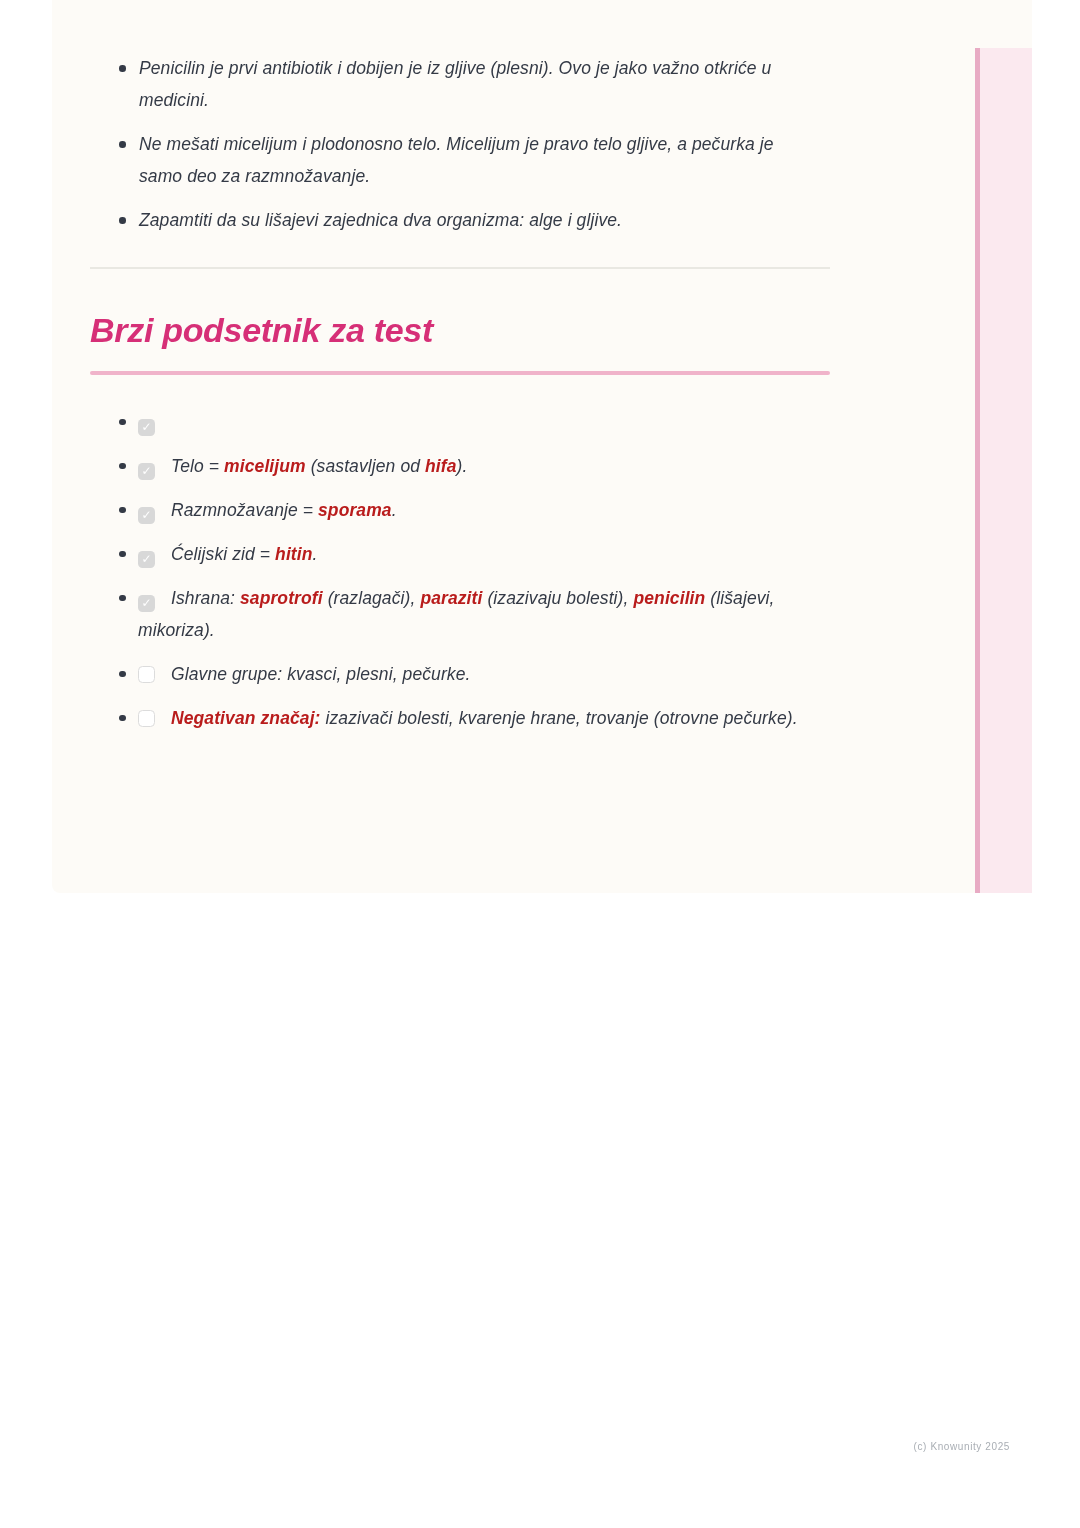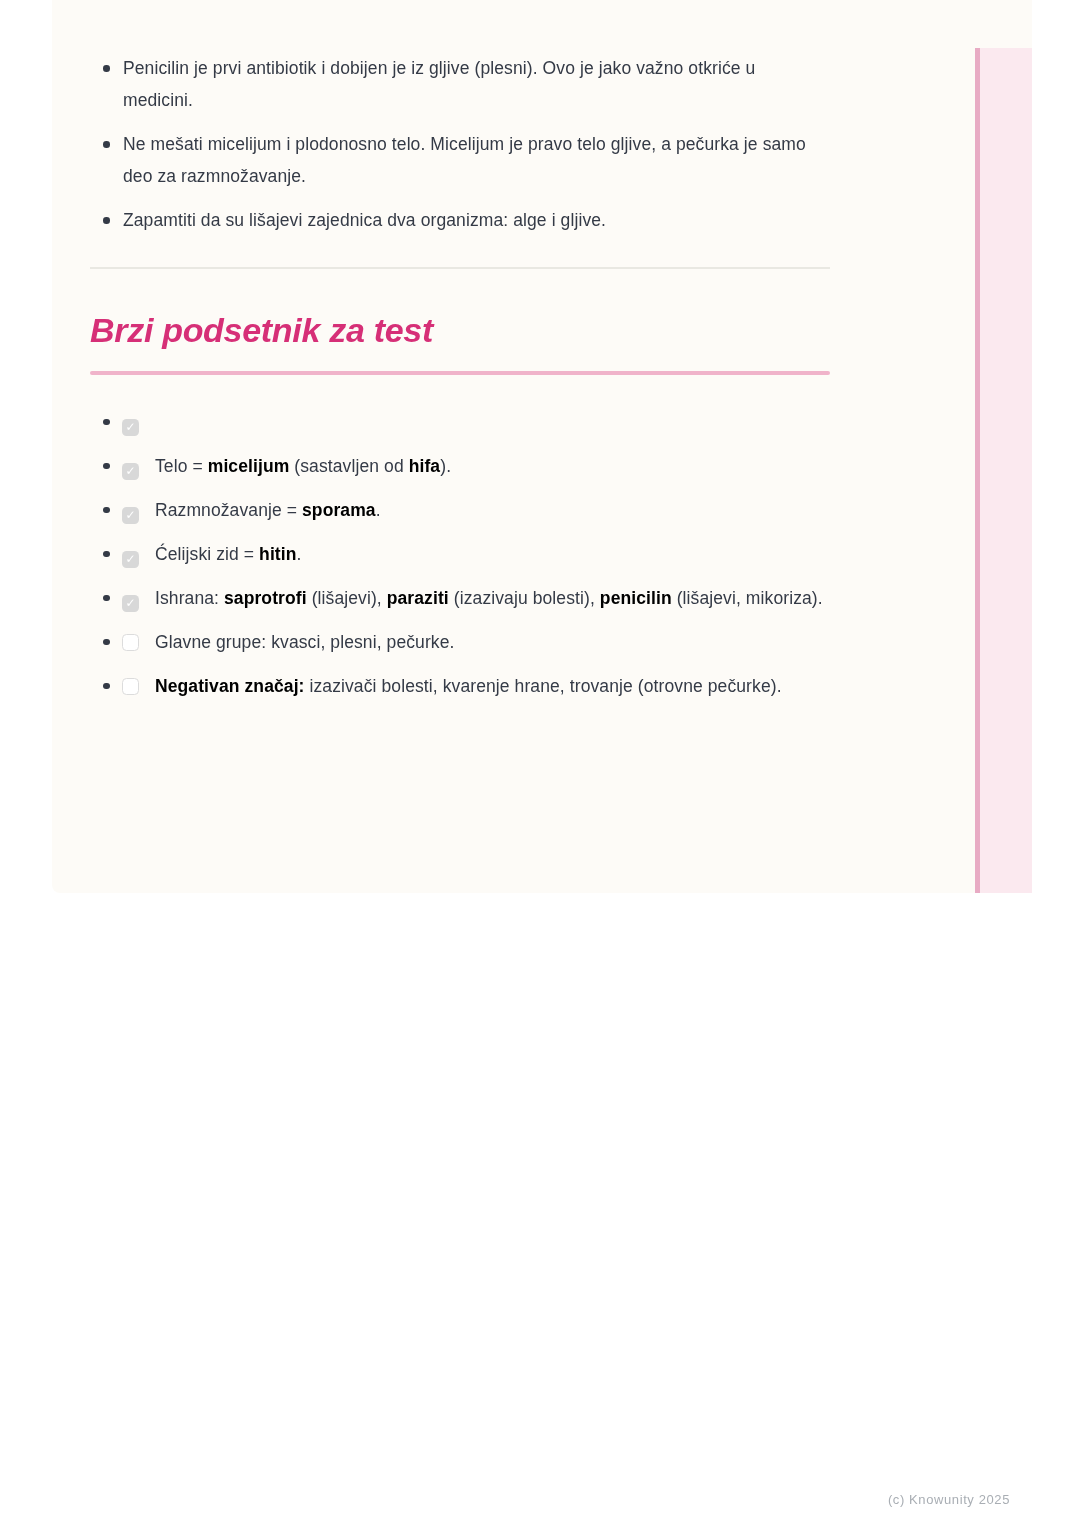--- a/index.html
+++ b/index.html
@@ -29,21 +29,21 @@
     height: 845px;
     background: var(--sidebar-fill, #fbe9ef);
     border-left: 5px solid var(--sidebar-border, #e8abc4);
   }
   .content {
     position: absolute;
     left: 38px;
     top: 0;
     width: 740px;
   }
-  ul { list-style: none; margin: 0; padding: 0; }
+  ul { list-style: none; margin: 16px; padding: 0; font-style: italic; }
   .notes { margin-top: 52px; }
   li {
     position: relative;
     font-size: 17.5px;
     line-height: 32px;
     letter-spacing: 0.1px;
   }
   .note-item { padding-left: 33px; margin-bottom: 12px; }
   .check-item { padding-left: 32px; margin-bottom: 12px; }
   .dot {
@@ -96,26 +96,26 @@
     background: #ffffff;
     border: 1.5px solid var(--checkbox-unchecked-border, #dcdcdc);
   }
   .checkbox .check {
     display: block;
     font-size: 12px;
     line-height: 17px;
     color: #ffffff;
     font-weight: 700;
   }
-  .b { font-weight: 700; color: #000000; }
+  .b { font-weight: 700; color: #b91c1c; }
   .footer {
     position: absolute;
-    top: 1492px;
+    top: 1441px;
     right: 70px;
-    font-size: 13px;
+    font-size: 10px;
     letter-spacing: 0.6px;
     color: var(--footer-text-color, #a9aeb4);
   }
 </style>
 </head>
 <body>
 
 <div class="page">
   <div class="card">
     <div class="content">
@@ -155,21 +155,21 @@
 
           <li class="check-item">
             <span class="dot"></span><span class="checkbox checked"><span class="check">✓</span></span><span class="check-text"><span>Razmnožavanje = </span><span class="b">sporama</span><span>.</span></span>
           </li>
 
           <li class="check-item">
             <span class="dot"></span><span class="checkbox checked"><span class="check">✓</span></span><span class="check-text"><span>Ćelijski zid = </span><span class="b">hitin</span><span>.</span></span>
           </li>
 
           <li class="check-item">
-            <span class="dot"></span><span class="checkbox checked"><span class="check">✓</span></span><span class="check-text"><span>Ishrana: </span><span class="b">saprotrofi</span><span> (lišajevi), </span><span class="b">paraziti</span><span> (izazivaju bolesti), </span><span class="b">penicilin</span><span> (lišajevi, mikoriza).</span></span>
+            <span class="dot"></span><span class="checkbox checked"><span class="check">✓</span></span><span class="check-text"><span>Ishrana: </span><span class="b">saprotrofi</span><span> (razlagači), </span><span class="b">paraziti</span><span> (izazivaju bolesti), </span><span class="b">penicilin</span><span> (lišajevi, mikoriza).</span></span>
           </li>
 
           <li class="check-item">
             <span class="dot"></span><span class="checkbox unchecked"></span><span class="check-text"><span>Glavne grupe: kvasci, plesni, pečurke.</span></span>
           </li>
 
 
           <li class="check-item">
             <span class="dot"></span><span class="checkbox unchecked"></span><span class="check-text"><span class="b">Negativan značaj:</span><span> izazivači bolesti, kvarenje hrane, trovanje (otrovne pečurke).</span></span>
           </li>

